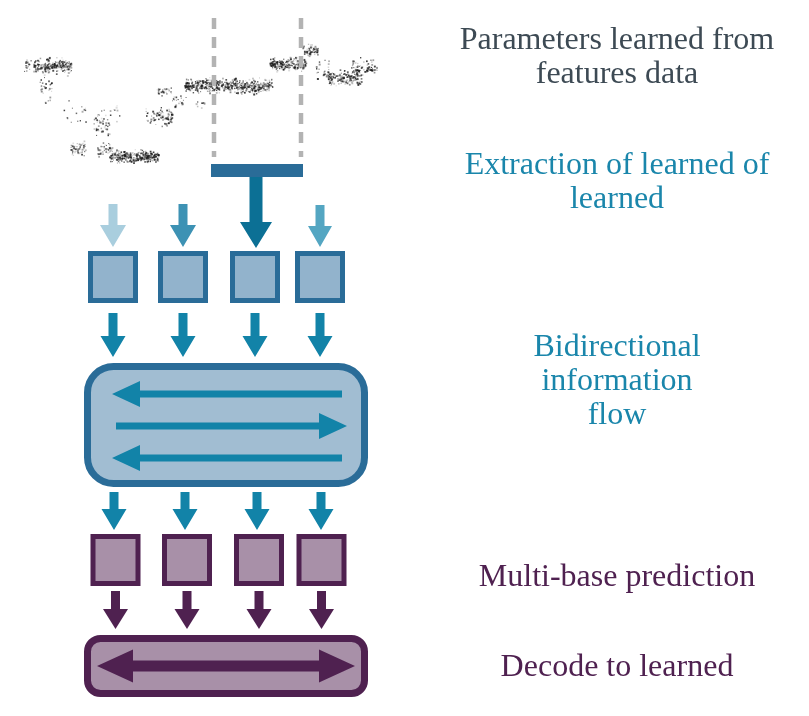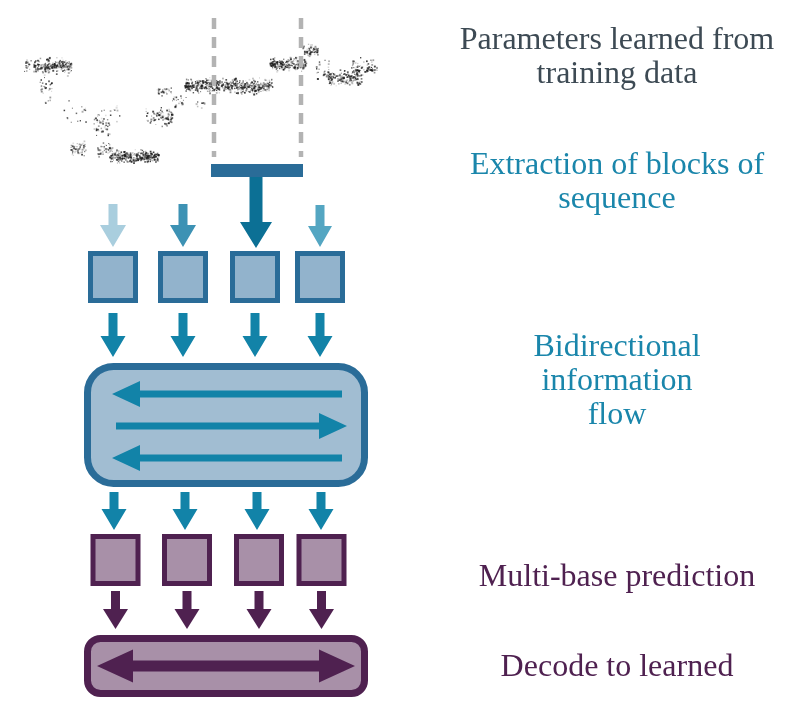--- a/index.html
+++ b/index.html
@@ -2004,26 +2004,26 @@
     <polygon points="342,390.5 140,390.5 140,381 112,394 140,407 140,397.5 342,397.5" style="fill:var(--teal_arrow)"></polygon>
     <polygon points="116,422.5 319,422.5 319,413 347,426 319,439 319,429.5 116,429.5" style="fill:var(--teal_arrow)"></polygon>
     <polygon points="342,454.5 140,454.5 140,445 112,458 140,471 140,461.5 342,461.5" style="fill:var(--teal_arrow)"></polygon>
 
     <rect x="87.5" y="638.5" width="277" height="55" rx="13" style="fill:var(--mauve);stroke:var(--plum);stroke-width:7"></rect>
     <polygon points="97,666 133,649.5 133,660.5 319,660.5 319,649.5 355,666 319,682.5 319,671.5 133,671.5 133,682.5" style="fill:var(--plum)"></polygon>
   </svg>
 
   <div class="label gray" style="top:21px">
     <div>Parameters learned from</div>
-    <div>training data</div>
+    <div>features data</div>
   </div>
 
   <div class="label teal" style="top:146px">
-    <div>Extraction of blocks of</div>
-    <div>sequence</div>
+    <div>Extraction of learned of</div>
+    <div>learned</div>
   </div>
 
   <div class="label plum" style="top:558px">
     <div>Multi-base prediction</div>
   </div>
 
   <div class="label teal" style="top:328px">
     <div>Bidirectional</div>
     <div>information</div>
     <div>flow</div>

